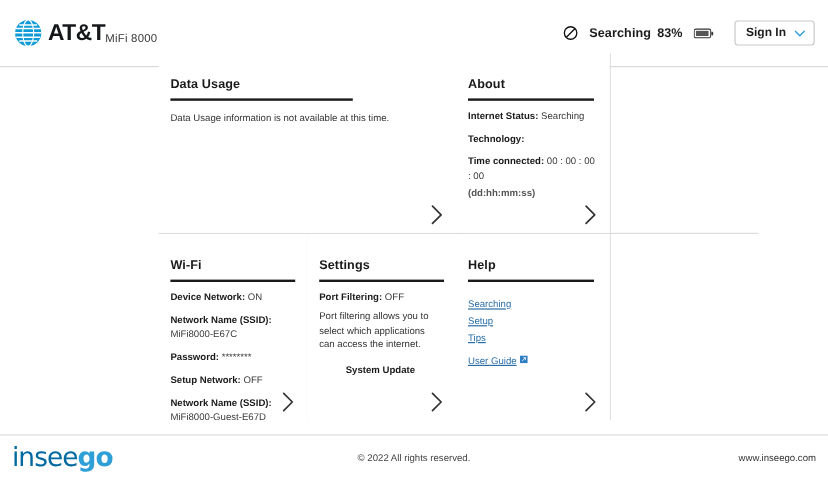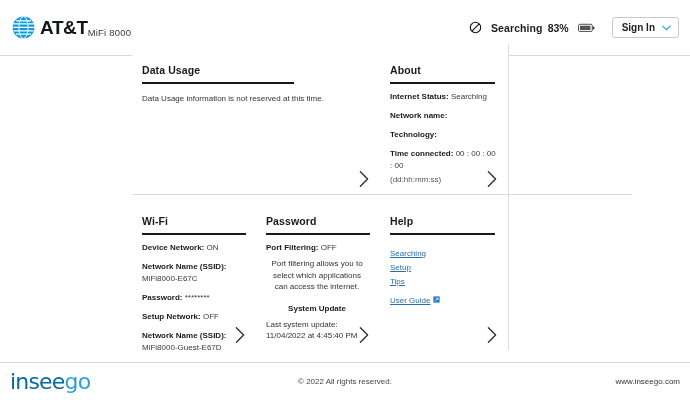--- a/index.html
+++ b/index.html
@@ -66,21 +66,21 @@
   .panel-title {
     font-size: 10.5px; font-weight: bold; color: #1a1a1a;
     letter-spacing: .1px;
   }
   .rule { height: 2px; background: #1a1a1a; margin-top: 6px; }
 
   .body-text { font-size: 8px; color: #333; line-height: 1.45; }
   .kv { font-size: 8px; line-height: 1.5; margin-top: 7px; color: #1a1a1a; }
   .kv b { font-weight: bold; }
   .kv .val { font-weight: normal; color: #3a3a3a; }
-  .muted { color: #555; }
+  .muted { color: #555; font-weight: bold; }
 
   .arrow {
     position: absolute; right: 10px; bottom: 6px;
     width: 12px; height: 18px; cursor: pointer;
   }
 
   
   .cd-table { width: 100%; border-collapse: collapse; margin-top: 10px; }
   .cd-table th {
     text-align: left; font-size: 8.5px; font-weight: bold; color: #1a1a1a;
@@ -105,21 +105,21 @@
   .footer {
     position: absolute; left: 0; top: 362px; width: 690px; height: 38px;
     display: flex; align-items: center; background: #fff;
     border-top: 1px solid #dcdcdc;
   }
   .inseego {
     font-size: 22px; letter-spacing: -0.8px; padding-left: 10px;
     font-family: "DejaVu Sans", sans-serif; font-weight: 400;
   }
   .inseego .dark { color: #0369a1; }
-  .inseego .blue { color: #2f9fd8; }
+  .inseego .blue { color: #2f9fd8; font-weight: bold; }
   .copyright {
     position: absolute; left: 0; right: 0; text-align: center;
     font-size: 8px; color: #444;
   }
   .site {
     margin-left: auto; padding-right: 10px; font-size: 8px; color: #333;
   }
 </style>
 </head>
 <body>
@@ -165,40 +165,36 @@
     <div class="v-line" style="left:220px; top:151px; height:155px;"></div>
     <div class="v-line" style="left:344px; top:151px; height:155px;"></div>
     <div class="v-line" style="left:472px; top:151px; height:155px;"></div>
 
     <div class="h-line" style="top:150px; left:96px; right:0;"></div>
 
     <div class="cell colA" style="top:0; height:150px; width:248px;">
       <div class="inner" style="padding:20px 14px 0 10px;">
         <div class="panel-title">Data Usage</div>
         <div class="rule" style="width:152px;"></div>
-        <div class="body-text" style="margin-top:9px;">Data Usage information is not reserved at this time.</div>
+        <div class="body-text" style="margin-top:9px;">Data Usage information is not available at this time.</div>
       </div>
       <svg class="arrow" viewBox="0 0 12 20">
         <polyline points="2,2 10,10 2,18" fill="none" stroke="#333" stroke-width="1.6" stroke-linecap="round" stroke-linejoin="round"></polyline>
       </svg>
     </div>
 
     <div class="cell colC" style="top:0; height:150px;">
       <div class="inner" style="padding:20px 10px 0 10px;">
         <div class="panel-title">About</div>
         <div class="rule" style="width:105px;"></div>
         <div class="kv">
           <b>Internet Status:</b>
           <span class="val">Searching</span>
         </div>
         <div class="kv">
-          <b>Network name:</b>
-          <span class="val"></span>
-        </div>
-        <div class="kv">
           <b>Technology:</b>
           <span class="val"></span>
         </div>
         <div class="kv">
           <b>Time connected:</b>
           <span class="val">00 : 00 : 00 : 00</span>
         </div>
         <div class="kv muted" style="margin-top:2px;">(dd:hh:mm:ss)</div>
       </div>
       <svg class="arrow" viewBox="0 0 12 20">
@@ -233,31 +229,30 @@
         </div>
 
       </div>
       <svg class="arrow" viewBox="0 0 12 20">
         <polyline points="2,2 10,10 2,18" fill="none" stroke="#333" stroke-width="1.6" stroke-linecap="round" stroke-linejoin="round"></polyline>
       </svg>
     </div>
 
     <div class="cell colB" style="top:151px; height:155px;">
       <div class="inner" style="padding:20px 12px 0 10px;">
-        <div class="panel-title">Password</div>
+        <div class="panel-title">Settings</div>
         <div class="rule" style="width:104px;"></div>
         <div class="kv">
           <b>Port Filtering:</b>
           <span class="val">OFF</span>
         </div>
-        <div class="body-text" style="margin-top:4px;text-align:center;">Port filtering allows you to select which applications can access the internet.</div>
+        <div class="body-text" style="margin-top:4px;">Port filtering allows you to select which applications can access the internet.</div>
         <div class="kv" style="margin-top:10px;text-align:center;">
           <b>System Update</b>
         </div>
-        <div class="body-text" style="margin-top:4px;">Last system update: 11/04/2022 at 4:45:40 PM</div>
       </div>
       <svg class="arrow" viewBox="0 0 12 20">
         <polyline points="2,2 10,10 2,18" fill="none" stroke="#333" stroke-width="1.6" stroke-linecap="round" stroke-linejoin="round"></polyline>
       </svg>
     </div>
 
     <div class="cell colC" style="top:151px; height:155px;">
       <div class="inner" style="padding:20px 10px 0 10px;">
         <div class="panel-title">Help</div>
         <div class="rule" style="width:105px;"></div>

